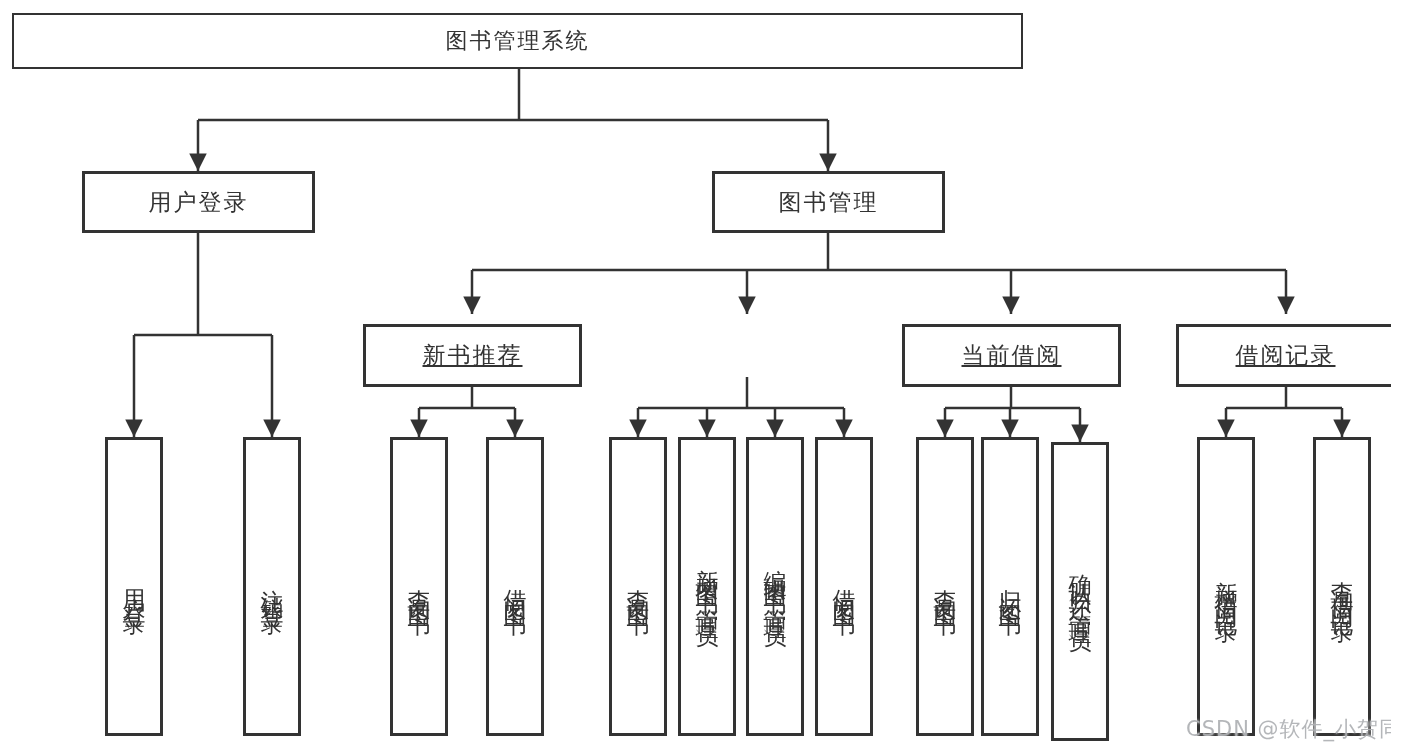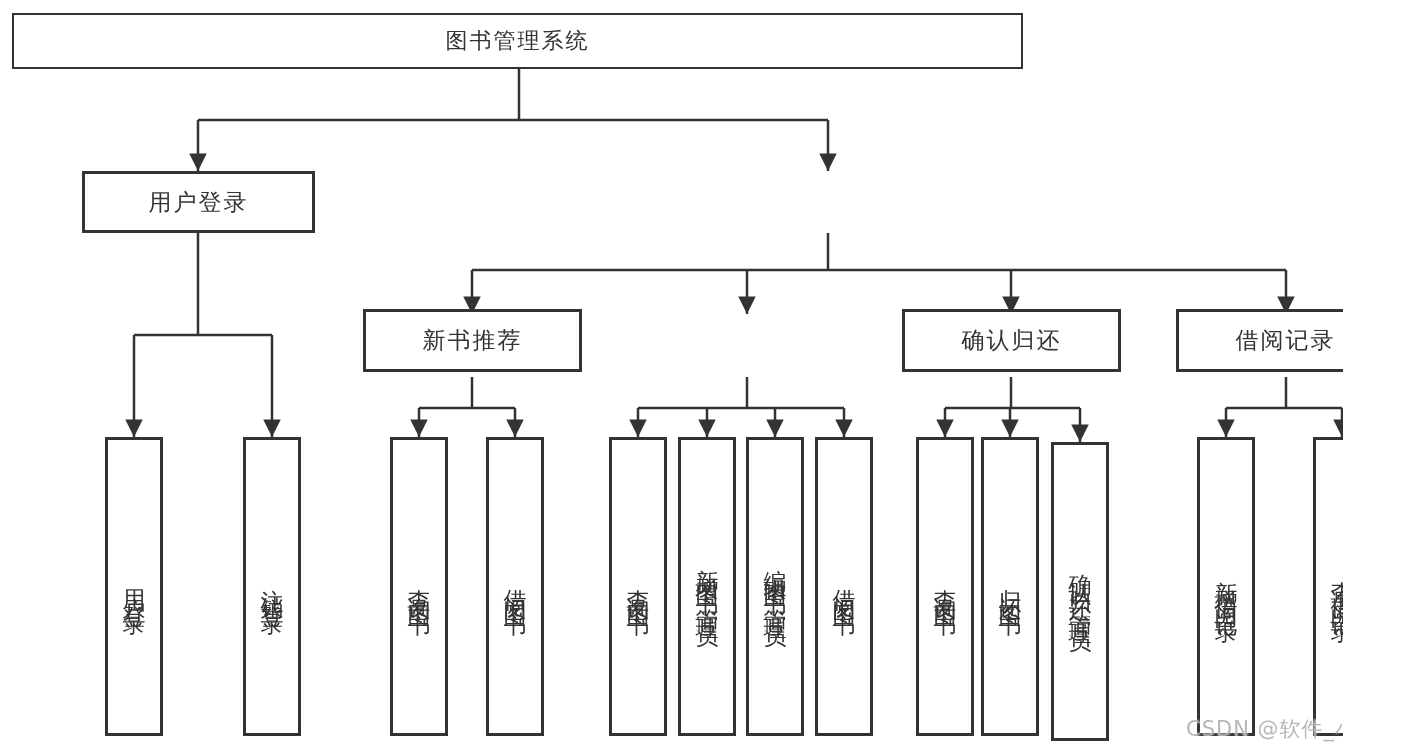--- a/index.html
+++ b/index.html
@@ -8,20 +8,21 @@
     background: #ffffff;
     font-family: "DejaVu Sans", sans-serif;
   }
   .stage {
     position: relative;
     width: 1343px;
     height: 747px;
     background: #ffffff;
     overflow: hidden;
     color: #333;
+    padding-left: 48px;
   }
   .connectors {
     position: absolute;
     left: 0; top: 0;
     width: 1405px;
     height: 747px;
     z-index: 1;
   }
   .node {
     position: absolute;
@@ -41,22 +42,22 @@
     left: 12px; top: 13px;
     width: 1011px; height: 56px;
     border-width: 2px;
     font-size: 22px;
   }
   .l2-node {
     top: 171px;
     width: 233px; height: 62px;
   }
   .l3-node {
-    top: 309px;
-    width: 219px; height: 63px;
+    top: 324px;
+    width: 219px; height: 63px; text-decoration: underline;
   }
   .leaf {
     position: absolute;
     box-sizing: border-box;
     top: 437px;
     width: 58px; height: 299px;
     background: #ffffff;
     border: 3px solid #333;
     display: flex;
     align-items: center;
@@ -137,26 +138,29 @@
     </g>
   </svg>
 
   <div class="node root-node">
     <span>图书管理系统</span>
   </div>
 
   <div class="node l2-node" style="left:82px">
     <span>用户登录</span>
   </div>
+  <div class="node l2-node" style="left:712px">
+    <span>图书管理</span>
+  </div>
 
   <div class="node l3-node" style="left:363px">
     <span>新书推荐</span>
   </div>
   <div class="node l3-node" style="left:902px">
-    <span>确认归还</span>
+    <span>当前借阅</span>
   </div>
   <div class="node l3-node" style="left:1176px">
     <span>借阅记录</span>
   </div>
 
   <div class="leaf" style="left:105px">
     <span class="vtext">用户登录</span>
   </div>
   <div class="leaf" style="left:243px">
     <span class="vtext">注销登录</span>

